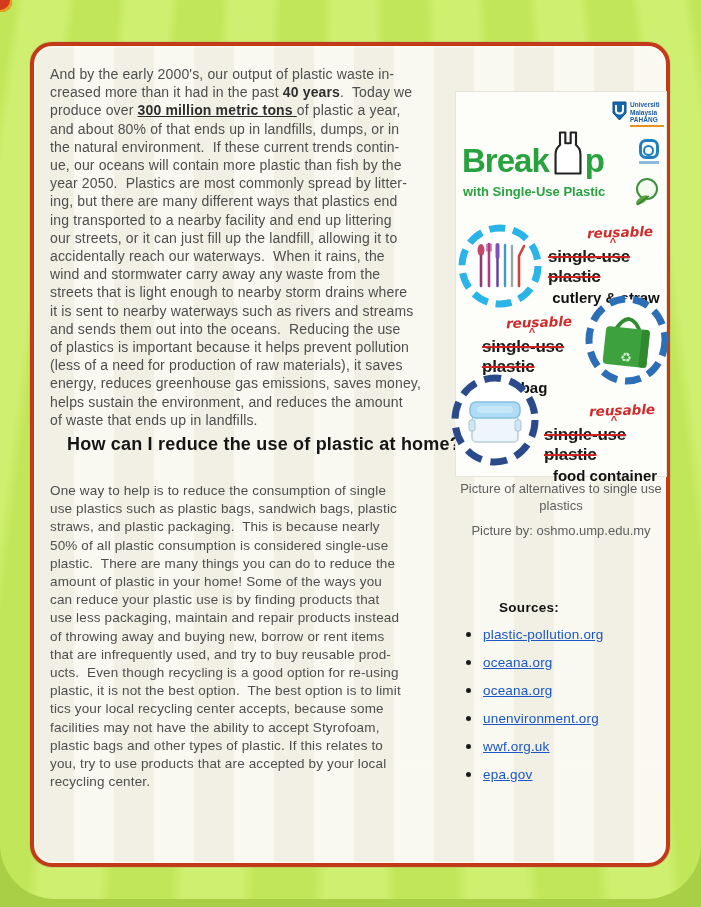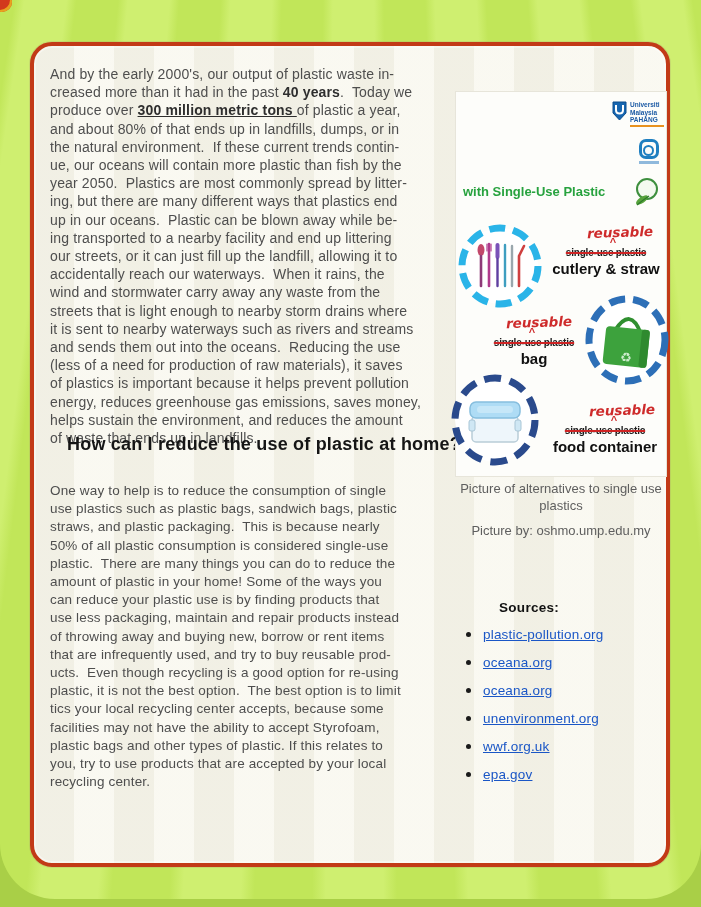--- a/index.html
+++ b/index.html
@@ -49,21 +49,21 @@
   .eqlogo:after{content:"";position:absolute;right:2px;top:3px;width:7px;height:7px;
           border:2px solid #1f7fc0;border-radius:50%;}
   .eqlogo-bar{position:absolute;right:7px;top:69px;width:20px;height:3px;background:#8fb9dc;}
   .ecologo{position:absolute;right:5px;top:84px;}
   
   .circle{position:absolute;}
   .ptext{position:absolute;display:flex;flex-direction:column;align-items:center;}
   .reusable{font-size:13.5px;font-style:italic;font-weight:bold;color:#ce2b2b;
             font-family:"DejaVu Sans",sans-serif;transform:rotate(-2deg);}
   .caret{font-size:11px;font-weight:bold;color:#ce2b2b;line-height:7px;margin:-1px 0 0 0;}
-  .struck{font-size:10px;font-weight:bold;color:#1c1c1c;
+  .struck{font-size:17px;font-weight:bold;color:#1c1c1c;
           text-decoration:line-through;text-decoration-color:#cf2424;
           -webkit-text-decoration-color:#cf2424;text-decoration-thickness:2px;
           letter-spacing:-0.2px;margin-top:1px;}
   .plabel{font-size:15px;font-weight:bold;color:#111;margin-top:2px;}
   
   .cap1{position:absolute;left:414px;top:434px;width:226px;text-align:center;
         color:#5e5e5e;font-size:13px;line-height:17px;}
   .cap2{position:absolute;left:414px;top:477px;width:226px;text-align:center;
         color:#5e5e5e;font-size:13px;}
   .src-head{position:absolute;left:465px;top:554px;font-size:13.5px;font-weight:bold;
@@ -85,30 +85,29 @@
 
     <div class="article">
         <div class="tline">And by the early 2000's, our output of plastic waste in-</div>
         <div class="tline"><span>creased more than it had in the past </span><span class="b">40 years</span><span>.  Today we</span></div>
         <div class="tline"><span>produce over </span><span class="b u">300 million metric tons </span><span>of plastic a year,</span></div>
         <div class="tline">and about 80% of that ends up in landfills, dumps, or in</div>
         <div class="tline">the natural environment.  If these current trends contin-</div>
         <div class="tline">ue, our oceans will contain more plastic than fish by the</div>
         <div class="tline">year 2050.  Plastics are most commonly spread by litter-</div>
         <div class="tline">ing, but there are many different ways that plastics end</div>
-        <div class="tline">up in our oceans.  Plastic can be blown away while be-</div>
         <div class="tline">ing transported to a nearby facility and end up littering</div>
         <div class="tline">our streets, or it can just fill up the landfill, allowing it to</div>
         <div class="tline">accidentally reach our waterways.  When it rains, the</div>
         <div class="tline">wind and stormwater carry away any waste from the</div>
         <div class="tline">streets that is light enough to nearby storm drains where</div>
         <div class="tline">it is sent to nearby waterways such as rivers and streams</div>
         <div class="tline">and sends them out into the oceans.  Reducing the use</div>
+        <div class="tline">of plastics is important because it helps prevent pollution</div>
         <div class="tline">(less of a need for production of raw materials), it saves</div>
-        <div class="tline">of plastics is important because it helps prevent pollution</div>
         <div class="tline">energy, reduces greenhouse gas emissions, saves money,</div>
         <div class="tline">helps sustain the environment, and reduces the amount</div>
         <div class="tline">of waste that ends up in landfills.</div>
       </div>
     <div class="heading">How can I reduce the use of plastic at home?</div>
     <div class="article2">
         <div class="tline">One way to help is to reduce the consumption of single</div>
         <div class="tline">use plastics such as plastic bags, sandwich bags, plastic</div>
         <div class="tline">straws, and plastic packaging.  This is because nearly</div>
         <div class="tline">50% of all plastic consumption is considered single-use</div>
@@ -121,20 +120,29 @@
         <div class="tline">ucts.  Even though recycling is a good option for re-using</div>
         <div class="tline">plastic, it is not the best option.  The best option is to limit</div>
         <div class="tline">tics your local recycling center accepts, because some</div>
         <div class="tline">facilities may not have the ability to accept Styrofoam,</div>
         <div class="tline">plastic bags and other types of plastic. If this relates to</div>
         <div class="tline">you, try to use products that are accepted by your local</div>
         <div class="tline">recycling center.</div>
       </div>
 
     <div class="poster">
+      <div class="ptitle2">
+        <span class="txt">Break</span>
+        <span class="bagicon">
+          <svg width="32" height="46" viewBox="0 0 36 50">
+            <path d="M9 2 H15 V14 H21 V2 H27 V16 Q32 20 32 26 V48 H4 V26 Q4 20 9 16 Z" fill="#ffffff" stroke="#222222" stroke-width="2.4" stroke-linejoin="round"></path>
+          </svg>
+        </span>
+        <span class="txt">p</span>
+      </div>
       <div class="psub">with Single-Use Plastic</div>
 
       <div class="ump">
         <span>
           <svg width="15" height="20" viewBox="0 0 15 20">
             <path d="M1 1 H14 V12 L7.5 19 L1 12 Z" fill="#1766b0" stroke="#0d4d8c"></path>
             <path d="M4 4 V9 Q4 12.5 7.5 12.5 Q11 12.5 11 9 V4" fill="none" stroke="#ffffff" stroke-width="2"></path>
           </svg>
         </span>
         <span class="ump-text">

